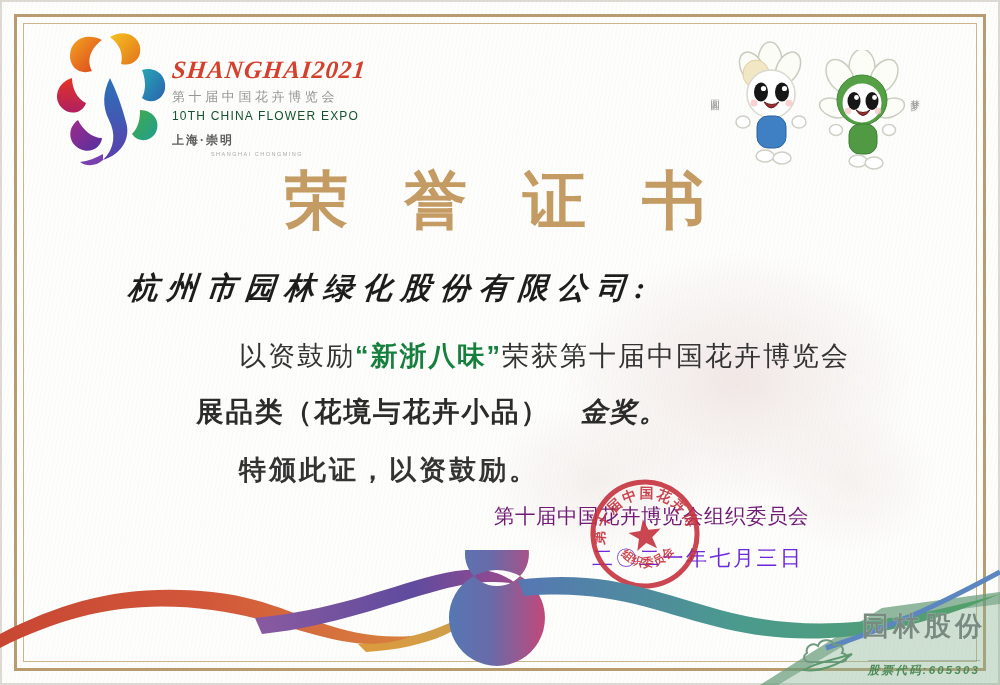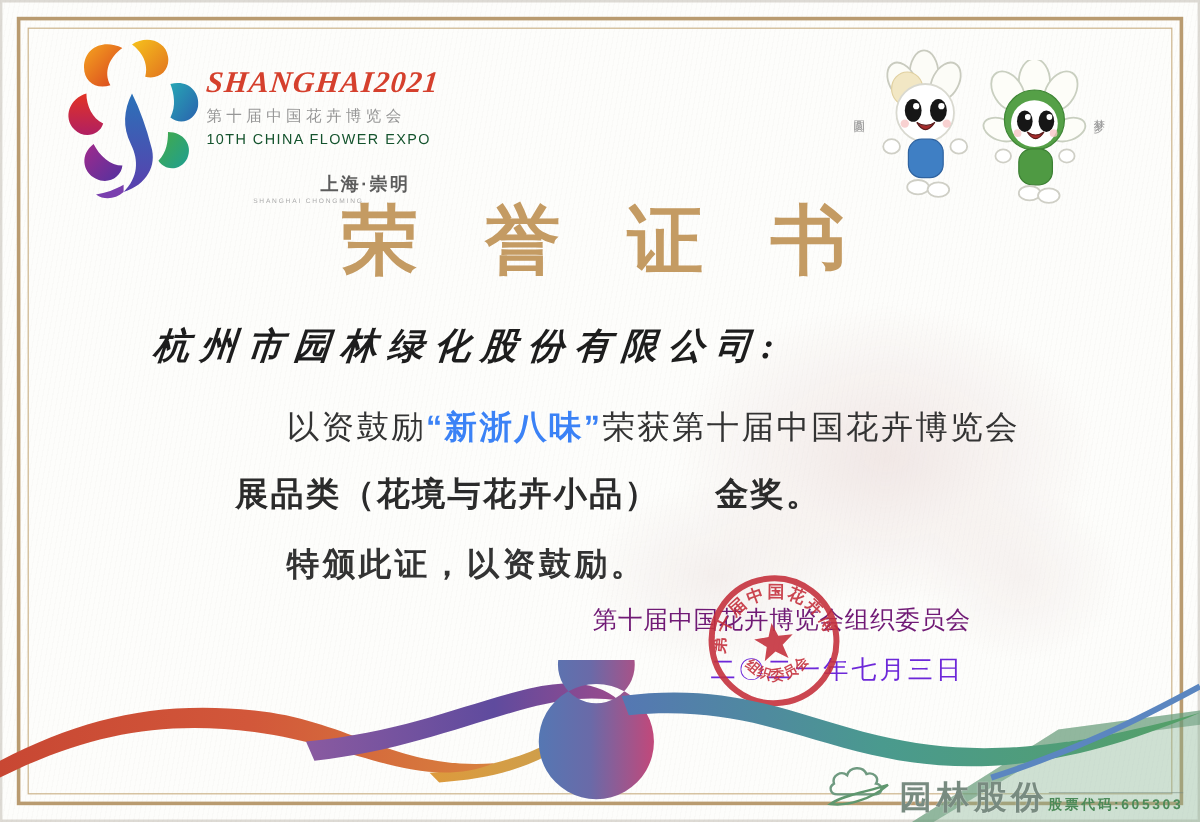--- a/index.html
+++ b/index.html
@@ -16,49 +16,49 @@
          radial-gradient(closest-side at 30% 70%, rgba(238,230,228,.6), rgba(238,230,228,0) 65%),
          radial-gradient(closest-side at 75% 70%, rgba(240,232,230,.55), rgba(240,232,230,0) 60%);
         filter:blur(2px);}
   
   .logo-flower{position:absolute;left:50px;top:30px;z-index:2;}
   .logo-text{position:absolute;left:172px;top:56px;z-index:2;width:170px;}
   .brand{font-family:"Liberation Serif","DejaVu Serif",serif;font-style:italic;font-weight:900;
          font-size:25px;color:#d5402d;letter-spacing:1px;transform:skewX(-6deg);white-space:nowrap;}
   .expo-cn{margin-top:4px;font-size:13px;color:#979797;letter-spacing:3.6px;white-space:nowrap;}
   .expo-en{margin-top:3px;font-size:12px;color:#14532d;letter-spacing:1.2px;white-space:nowrap;}
-  .loc-cn{margin-top:21px;font-size:15px;font-weight:bold;color:#5c5c5c;text-align:right;letter-spacing:2px;}
+  .loc-cn{margin-top:9px;font-size:12px;font-weight:bold;color:#5c5c5c;text-align:left;letter-spacing:2px;}
   .loc-en{margin-top:2px;font-size:5.5px;color:#ababab;text-align:center;letter-spacing:1.5px;}
   
   .mascot{position:absolute;z-index:2;}
   .mascot-label{position:absolute;z-index:2;writing-mode:vertical-rl;font-size:9.5px;color:#9a9a9a;letter-spacing:2px;}
   
   .title{position:absolute;left:0;top:158px;width:1046px;text-align:center;z-index:2;
          font-family:"Liberation Serif","DejaVu Serif",serif;font-weight:bold;
          font-size:63px;color:#c49b63;letter-spacing:56px;white-space:nowrap;}
   .recipient{position:absolute;left:128px;top:268px;z-index:2;
          font-family:"Liberation Serif","DejaVu Serif",serif;font-style:italic;font-weight:600;
          font-size:30px;color:#1d1d1d;letter-spacing:9px;transform:skewX(-5deg);white-space:nowrap;}
   .line1{position:absolute;left:239px;top:338px;z-index:2;font-size:27px;color:#333;letter-spacing:2px;white-space:nowrap;}
-  .line1 .entry{font-weight:bold;color:#3b82f6;}
+  .line1 .entry{font-weight:bold;color:#15803d;}
   .line2{position:absolute;left:196px;top:394px;z-index:2;font-size:27.5px;font-weight:bold;color:#2b2b2b;letter-spacing:2px;white-space:nowrap;}
-  .line2 .award{margin-left:46px;}
+  .line2 .award{margin-left:30px;font-style:italic;}
   .line3{position:absolute;left:239px;top:452px;z-index:2;font-size:27px;color:#333;letter-spacing:3px;white-space:nowrap;font-weight:bold;}
   .issuer{position:absolute;left:494px;top:502px;z-index:3;font-size:20.5px;color:#701a75;letter-spacing:0.5px;white-space:nowrap;}
   .date{position:absolute;left:556px;top:544px;z-index:3;font-size:21px;color:#6d28d9;letter-spacing:2.5px;white-space:nowrap;margin-left:36px;}
   .seal{position:absolute;left:588px;top:477px;z-index:4;opacity:.89;}
   
   .ribbon{position:absolute;left:0;top:550px;width:1000px;height:135px;z-index:5;}
   
   .footer-logo{position:absolute;right:14px;bottom:7px;z-index:6;display:flex;align-items:flex-end;}
-  .footer-text{display:flex;flex-direction:row;align-items:flex-end;}
+  .footer-text{display:flex;flex-direction:column;align-items:center;}
   .company{font-size:27px;font-weight:bold;color:#788b80;letter-spacing:4px;line-height:1;white-space:nowrap;
            text-shadow:0 0 1px rgba(255,255,255,.8);}
-  .stock{margin-top:7px;font-size:11.5px;font-weight:bold;color:#4c8a58;letter-spacing:2.2px;white-space:nowrap;
-         border-top:1px solid rgba(120,139,128,.5);padding-top:2px;}
+  .stock{margin-top:20px;font-size:11.5px;font-weight:bold;color:#4c8a58;letter-spacing:2.2px;white-space:nowrap;
+         border-top:1px solid rgba(120,139,128,.5);padding-top:2px;font-style:italic;}
 </style>
 </head>
 <body>
 
 <div class="cert">
   <div class="scan-texture"></div>
   <div class="watermark"></div>
   <div class="frame-outer"></div>
   <div class="frame-inner"></div>
 

